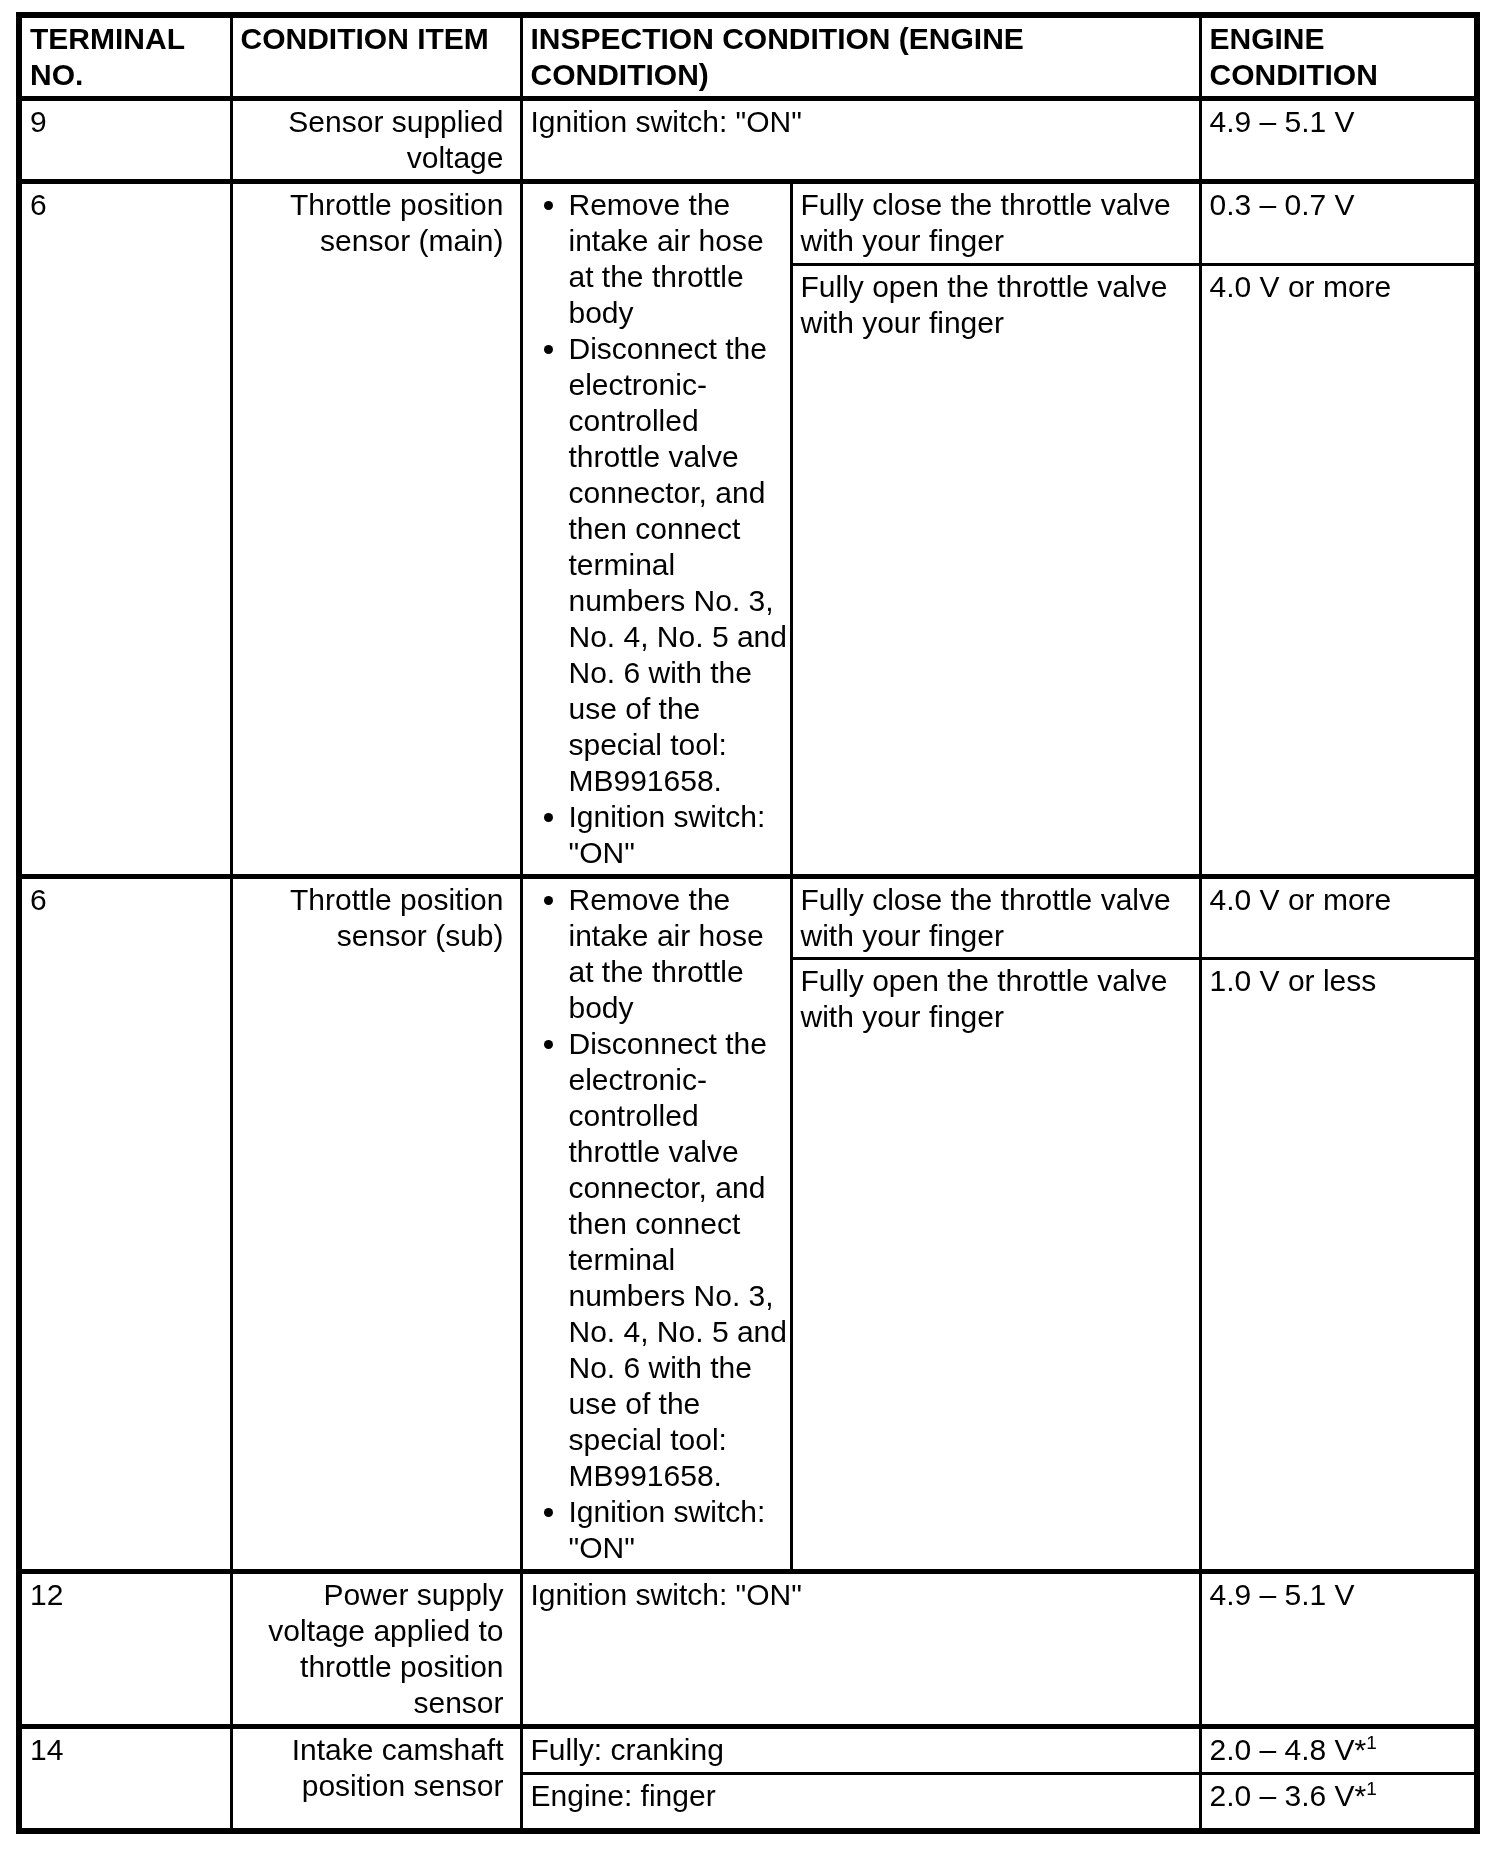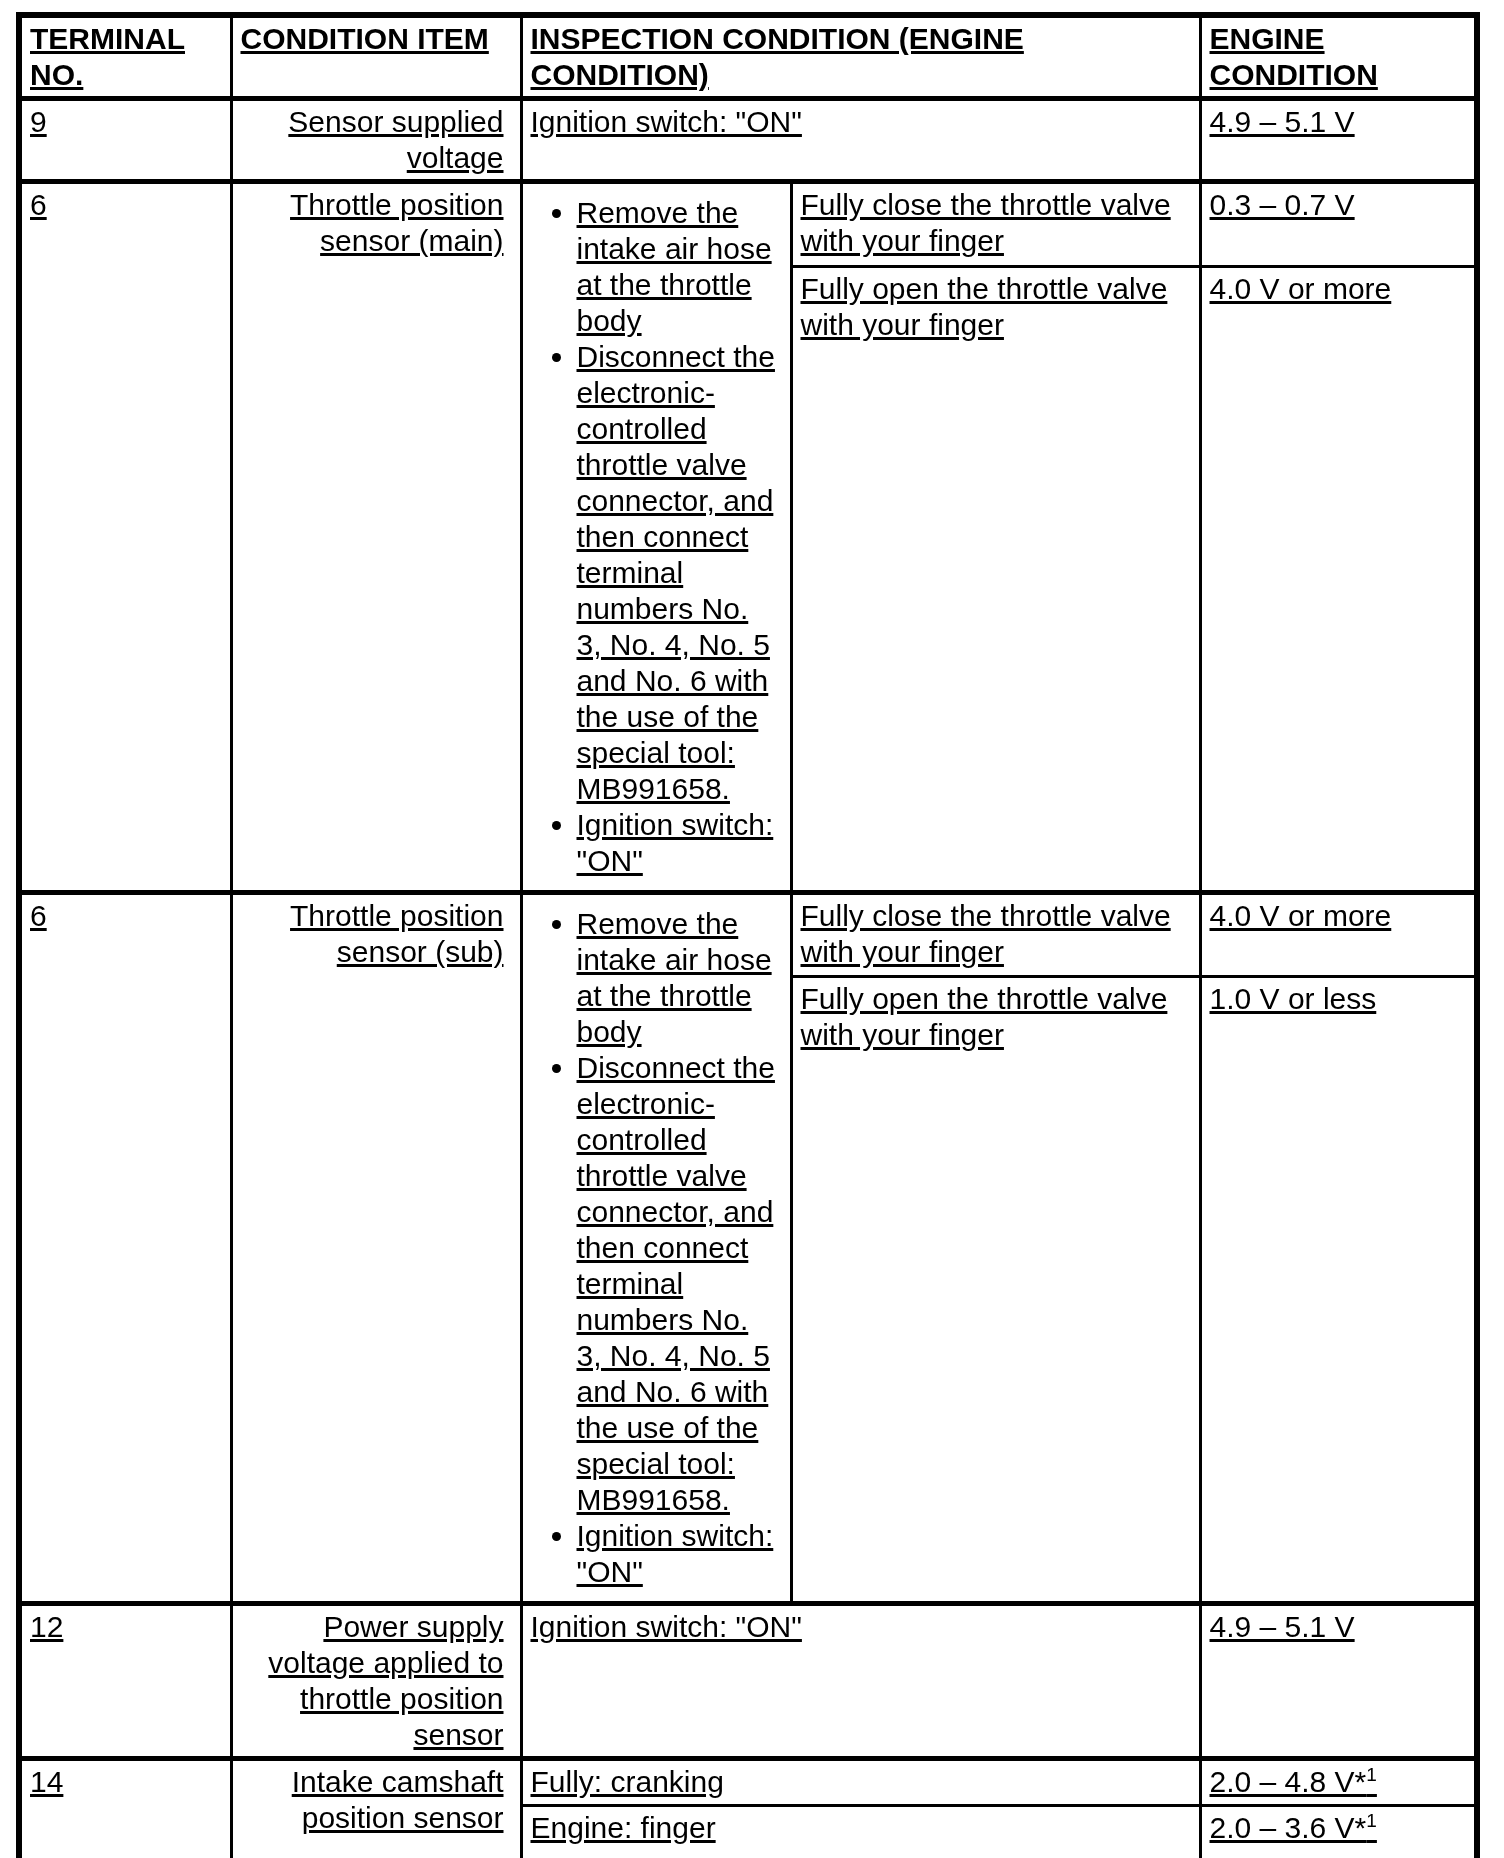--- a/index.html
+++ b/index.html
@@ -21,42 +21,41 @@
   }
   th, td {
     border: 3px solid #000000;
     vertical-align: top;
     text-align: left;
     font-size: 30px;
     line-height: 36px;
     padding: 3px 8px 3px 8px;
     overflow: hidden;
     word-wrap: break-word;
-    text-decoration: underline;
   }
   th {
     font-weight: bold;
     padding-right: 2px;
   }
   tr.row-start th, tr.row-start td { border-top-width: 5px; }
 
   tr.h-header { height: 80px; }
   tr.h-r9     { height: 80px; }
   tr.h-r10a   { height: 82px; }
   tr.h-r10b   { height: 606px; }
   tr.h-r11a   { height: 82px; }
   tr.h-r11b   { height: 611px; }
   tr.h-r12    { height: 153px; }
   tr.h-r14a   { height: 47px; }
   tr.h-r14b   { height: 57px; }
 
   td.item { padding-right: 16px; text-align: right; }
   td.setup { padding: 3px 2px 3px 6px; }
   td.setup ul {
-    margin: 8px;
+    margin: 0;
     padding-left: 40px;
     list-style: disc;
   }
   td.setup li { padding: 0; margin: 0; }
   sup.fn {
     font-size: 19px;
     line-height: 0;
     vertical-align: super;
   }
 </style>

